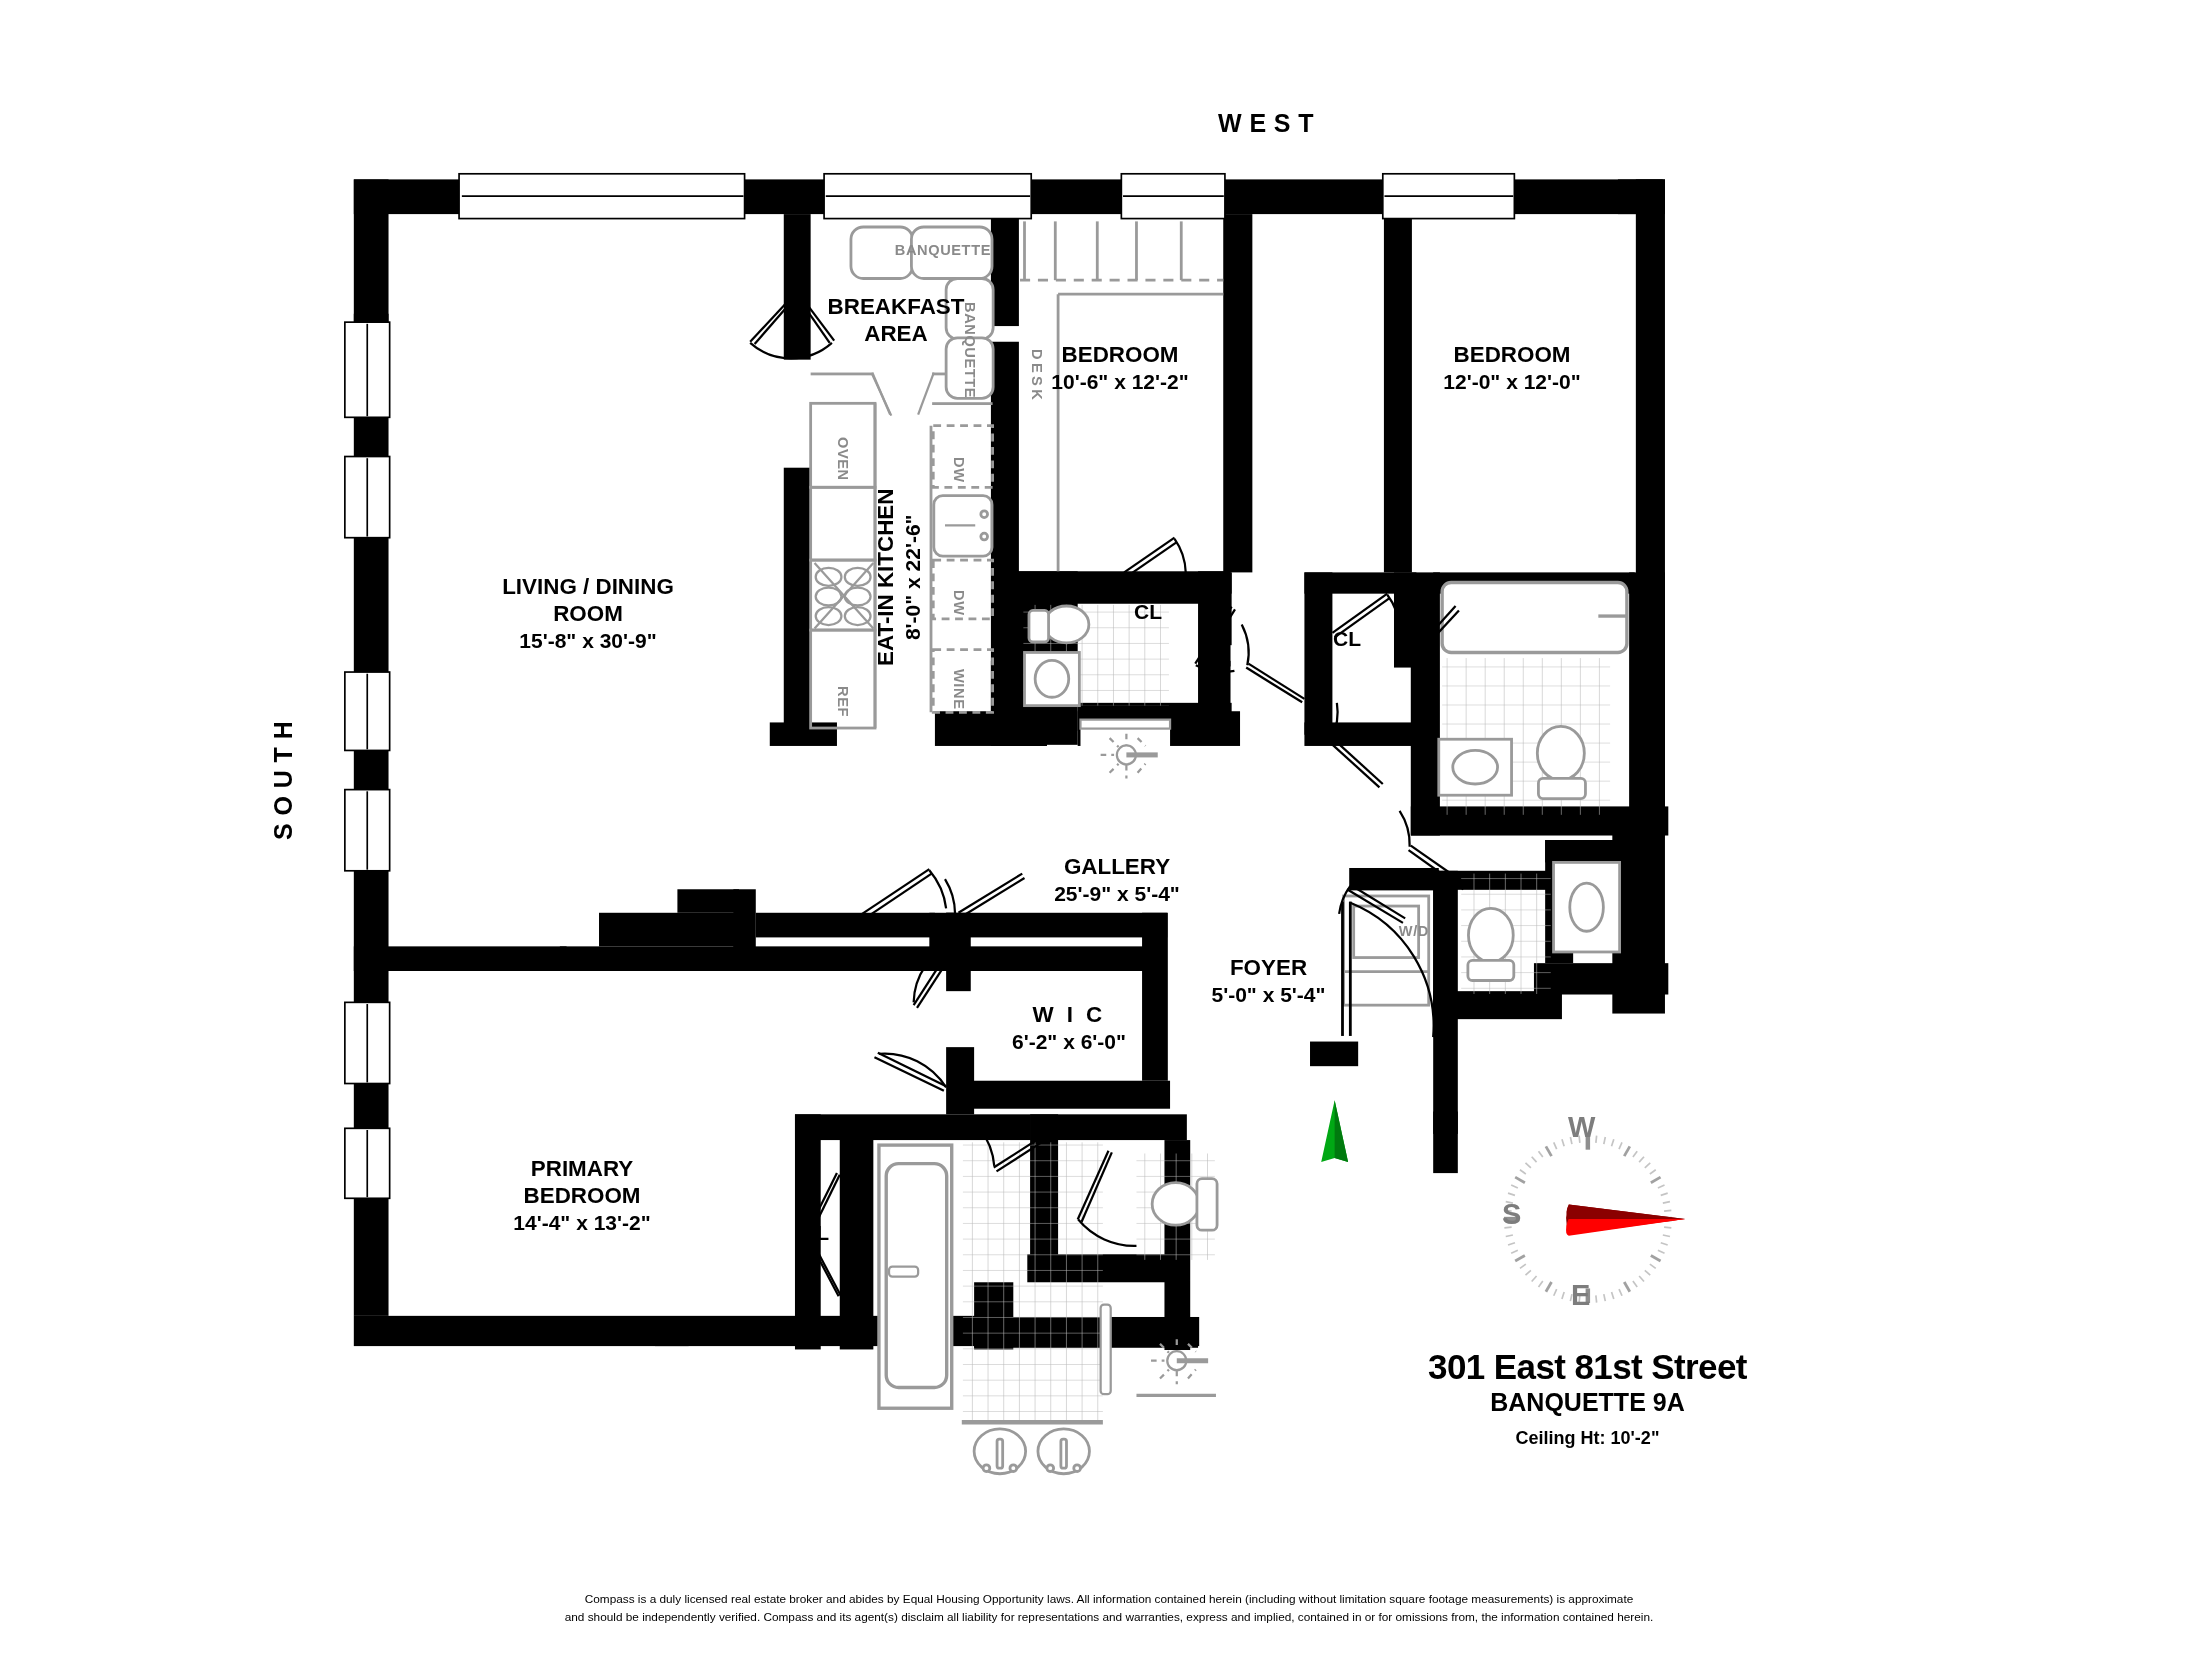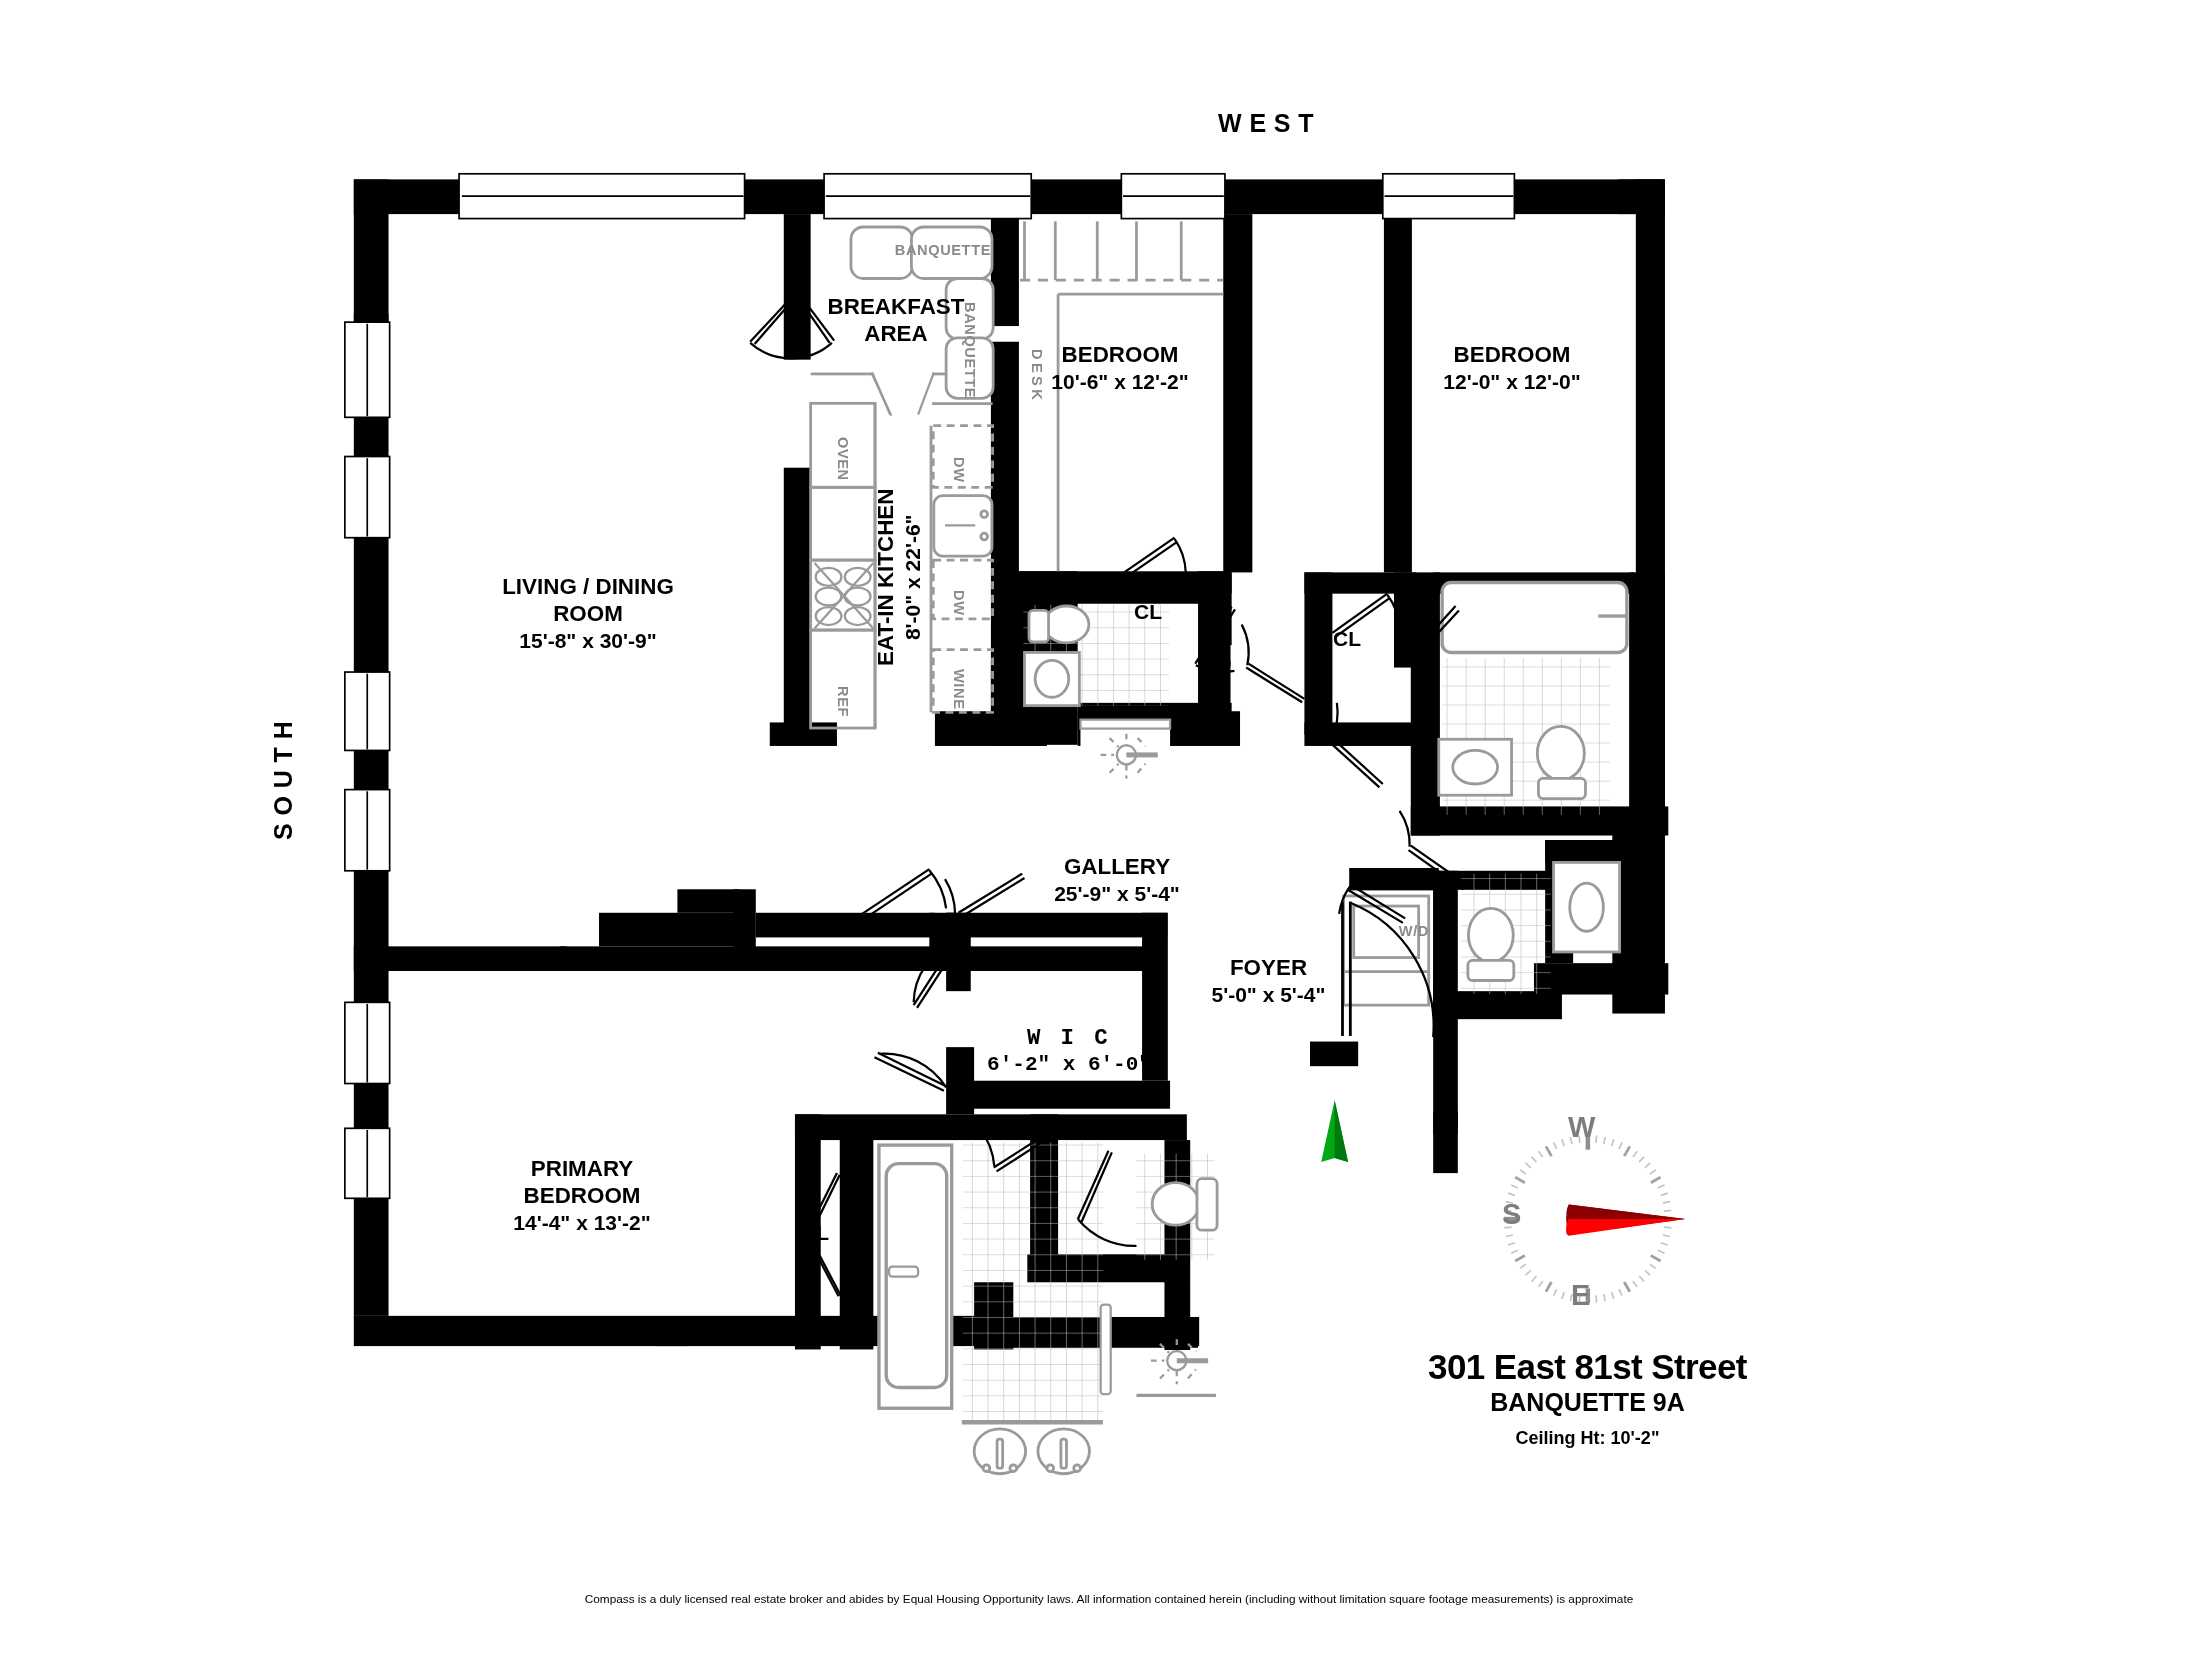--- a/index.html
+++ b/index.html
@@ -538,21 +538,21 @@
 <div class="room-blk" style="left:1019px;top:854px;width:196px;">
   <span class="n">GALLERY</span>
   <span class="d">25'-9" x 5'-4"</span>
 </div>
 
 <div class="room-blk" style="left:1176px;top:955px;width:185px;">
   <span class="n">FOYER</span>
   <span class="d">5'-0" x 5'-4"</span>
 </div>
 
-<div class="wic-blk" style="left:985px;top:1025px;width:168px;font-family:Liberation Mono, monospace;">
+<div class="wic-blk" style="left:985px;top:1002px;width:168px;">
   <span class="n">W I C</span>
   <span class="d">6'-2" x 6'-0"</span>
 </div>
 
 <div class="room-blk" style="left:470px;top:1156px;width:224px;">
   <span class="n">PRIMARY BEDROOM</span>
   <span class="d">14'-4" x 13'-2"</span>
 </div>
 
 <div class="cl" style="left:1117px;top:600px;width:62px;">CL</div>
@@ -571,14 +571,15 @@
 <div class="appl" style="left:1344px;top:923px;width:85px;">W/D</div>
 
 <div id="addr" style="left:1344px;top:1349px;width:487px;">
   <div class="street">301 East 81st Street</div>
   <div class="apt">BANQUETTE 9A</div>
   <div class="ceil">Ceiling Ht: 10'-2"</div>
 </div>
 
 <div id="disclaimer" style="top:1590px;">
   <div>Compass is a duly licensed real estate broker and abides by Equal Housing Opportunity laws. All information contained herein (including without limitation square footage measurements) is approximate</div>
+  <div>and should be independently verified. Compass and its agent(s) disclaim all liability for representations and warranties, express and implied, contained in or for omissions from, the information contained herein.</div>
 </div>
 
 
 </body></html>

